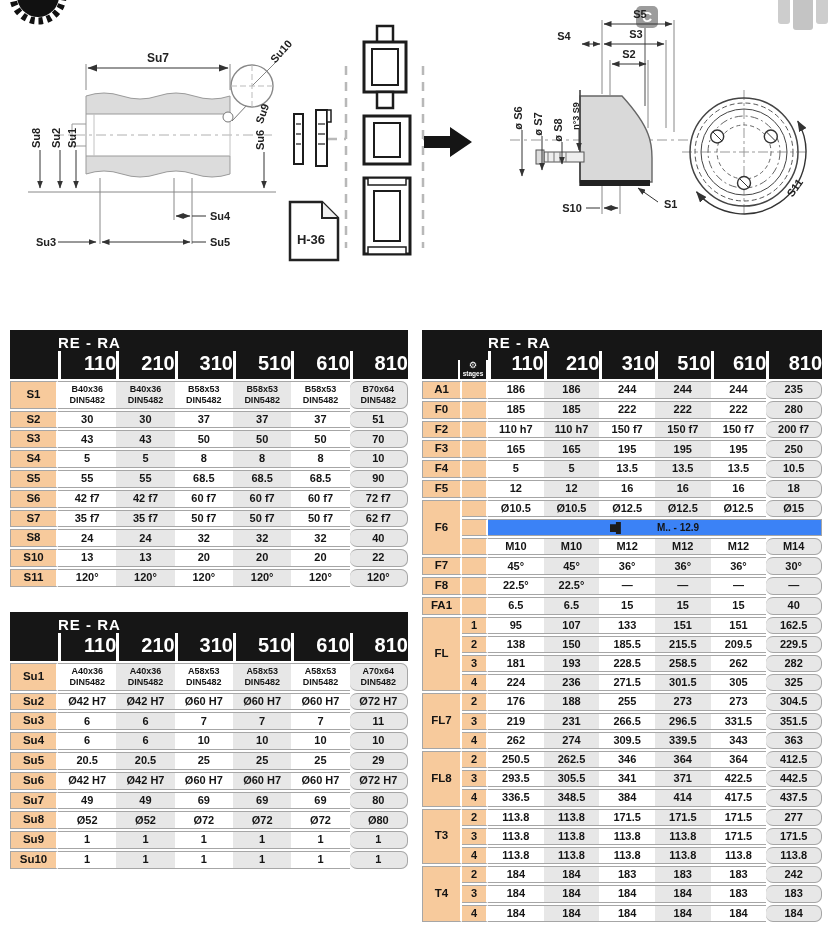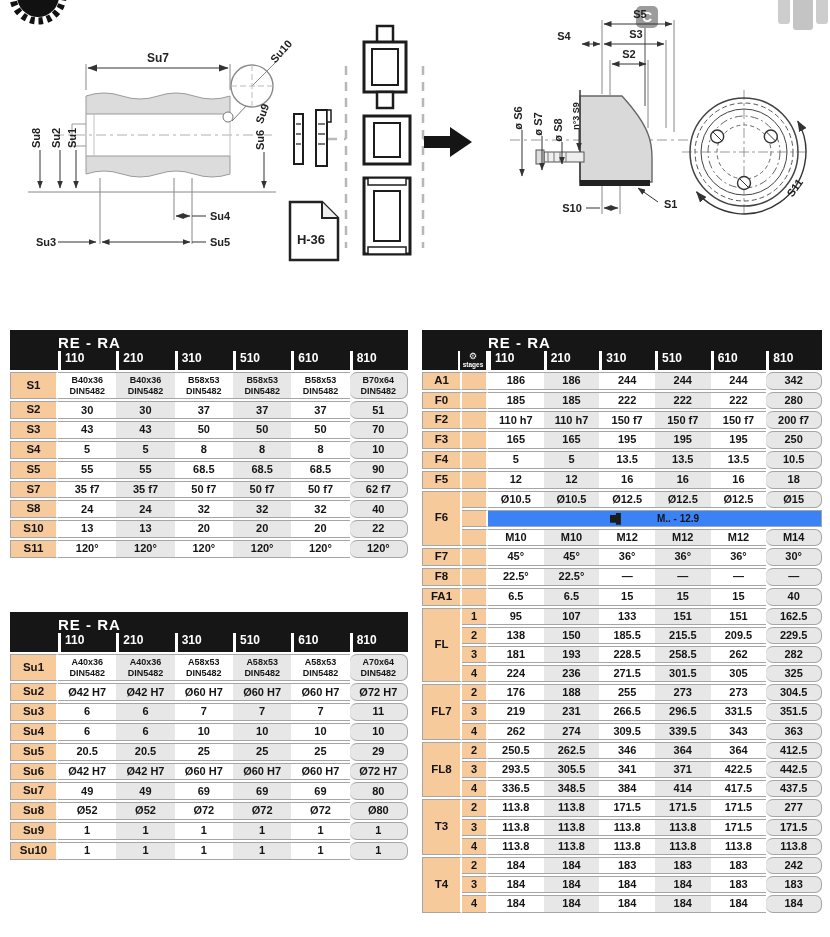--- a/index.html
+++ b/index.html
@@ -7,21 +7,21 @@
         font-family:"Liberation Sans","DejaVu Sans",sans-serif;}
   .abs{position:absolute;}
 
   
   .tbl-wrap{position:absolute;}
   table.dtable{border-collapse:separate;border-spacing:0 2px;table-layout:fixed;width:100%;}
   th.corner{background:#161616;padding:0;vertical-align:bottom;}
   th.hmain{background:#161616;color:#fff;padding:0;}
   .ttl{font-size:15px;font-weight:bold;text-align:left;padding:4px 0 0 0;letter-spacing:1px;}
   .cols{display:flex;}
-  .colnum{flex:1;text-align:left;font-size:12px;font-weight:bold;padding:1px 0 4px 4px;
+  .colnum{flex:1;text-align:right;font-size:20px;font-weight:bold;padding:1px 0 4px 4px;
           border-left:3px solid #fff;line-height:1.15;}
   .stages-box{margin-left:auto;width:24px;display:flex;flex-direction:column;align-items:center;
               color:#fff;border-left:2px solid #fff;border-right:2px solid #fff;padding:1px 1px 2px 1px;}
   .gear-mini{font-size:9px;line-height:9px;}
   .stages-word{font-size:6.5px;line-height:7px;}
   tbody td{border-top:1px solid #a6a6a6;border-bottom:1px solid #a6a6a6;text-align:center;
            font-weight:bold;font-size:11px;color:#141414;padding:1px 0;line-height:1.2;}
   td.lab{background:#f7ca9c;border-left:1px solid #a6a6a6;border-right:2px solid #fff;font-size:11.5px;}
   td.stg{background:#f7ca9c;border-right:2px solid #fff;width:26px;}
   td.dv{background:#fff;}
@@ -309,20 +309,29 @@
           <tr>
             <td class="lab" rowspan="1">S5</td>
             <td class="dv">55</td>
             <td class="dv odd">55</td>
             <td class="dv">68.5</td>
             <td class="dv odd">68.5</td>
             <td class="dv">68.5</td>
             <td class="dv odd">90</td>
           </tr>
           <tr>
+            <td class="lab" rowspan="1">S6</td>
+            <td class="dv">42 f7</td>
+            <td class="dv odd">42 f7</td>
+            <td class="dv">60 f7</td>
+            <td class="dv odd">60 f7</td>
+            <td class="dv">60 f7</td>
+            <td class="dv odd">72 f7</td>
+          </tr>
+          <tr>
             <td class="lab" rowspan="1">S7</td>
             <td class="dv">35 f7</td>
             <td class="dv odd">35 f7</td>
             <td class="dv">50 f7</td>
             <td class="dv odd">50 f7</td>
             <td class="dv">50 f7</td>
             <td class="dv odd">62 f7</td>
           </tr>
           <tr>
             <td class="lab" rowspan="1">S8</td>
@@ -516,21 +525,21 @@
         </thead>
         <tbody>
           <tr>
             <td class="lab" rowspan="1">A1</td>
             <td class="stg"></td>
             <td class="dv">186</td>
             <td class="dv odd">186</td>
             <td class="dv">244</td>
             <td class="dv odd">244</td>
             <td class="dv">244</td>
-            <td class="dv odd">342</td>
+            <td class="dv odd">235</td>
           </tr>
           <tr>
             <td class="lab" rowspan="1">F0</td>
             <td class="stg"></td>
             <td class="dv">185</td>
             <td class="dv odd">185</td>
             <td class="dv">222</td>
             <td class="dv odd">222</td>
             <td class="dv">222</td>
             <td class="dv odd">280</td>

